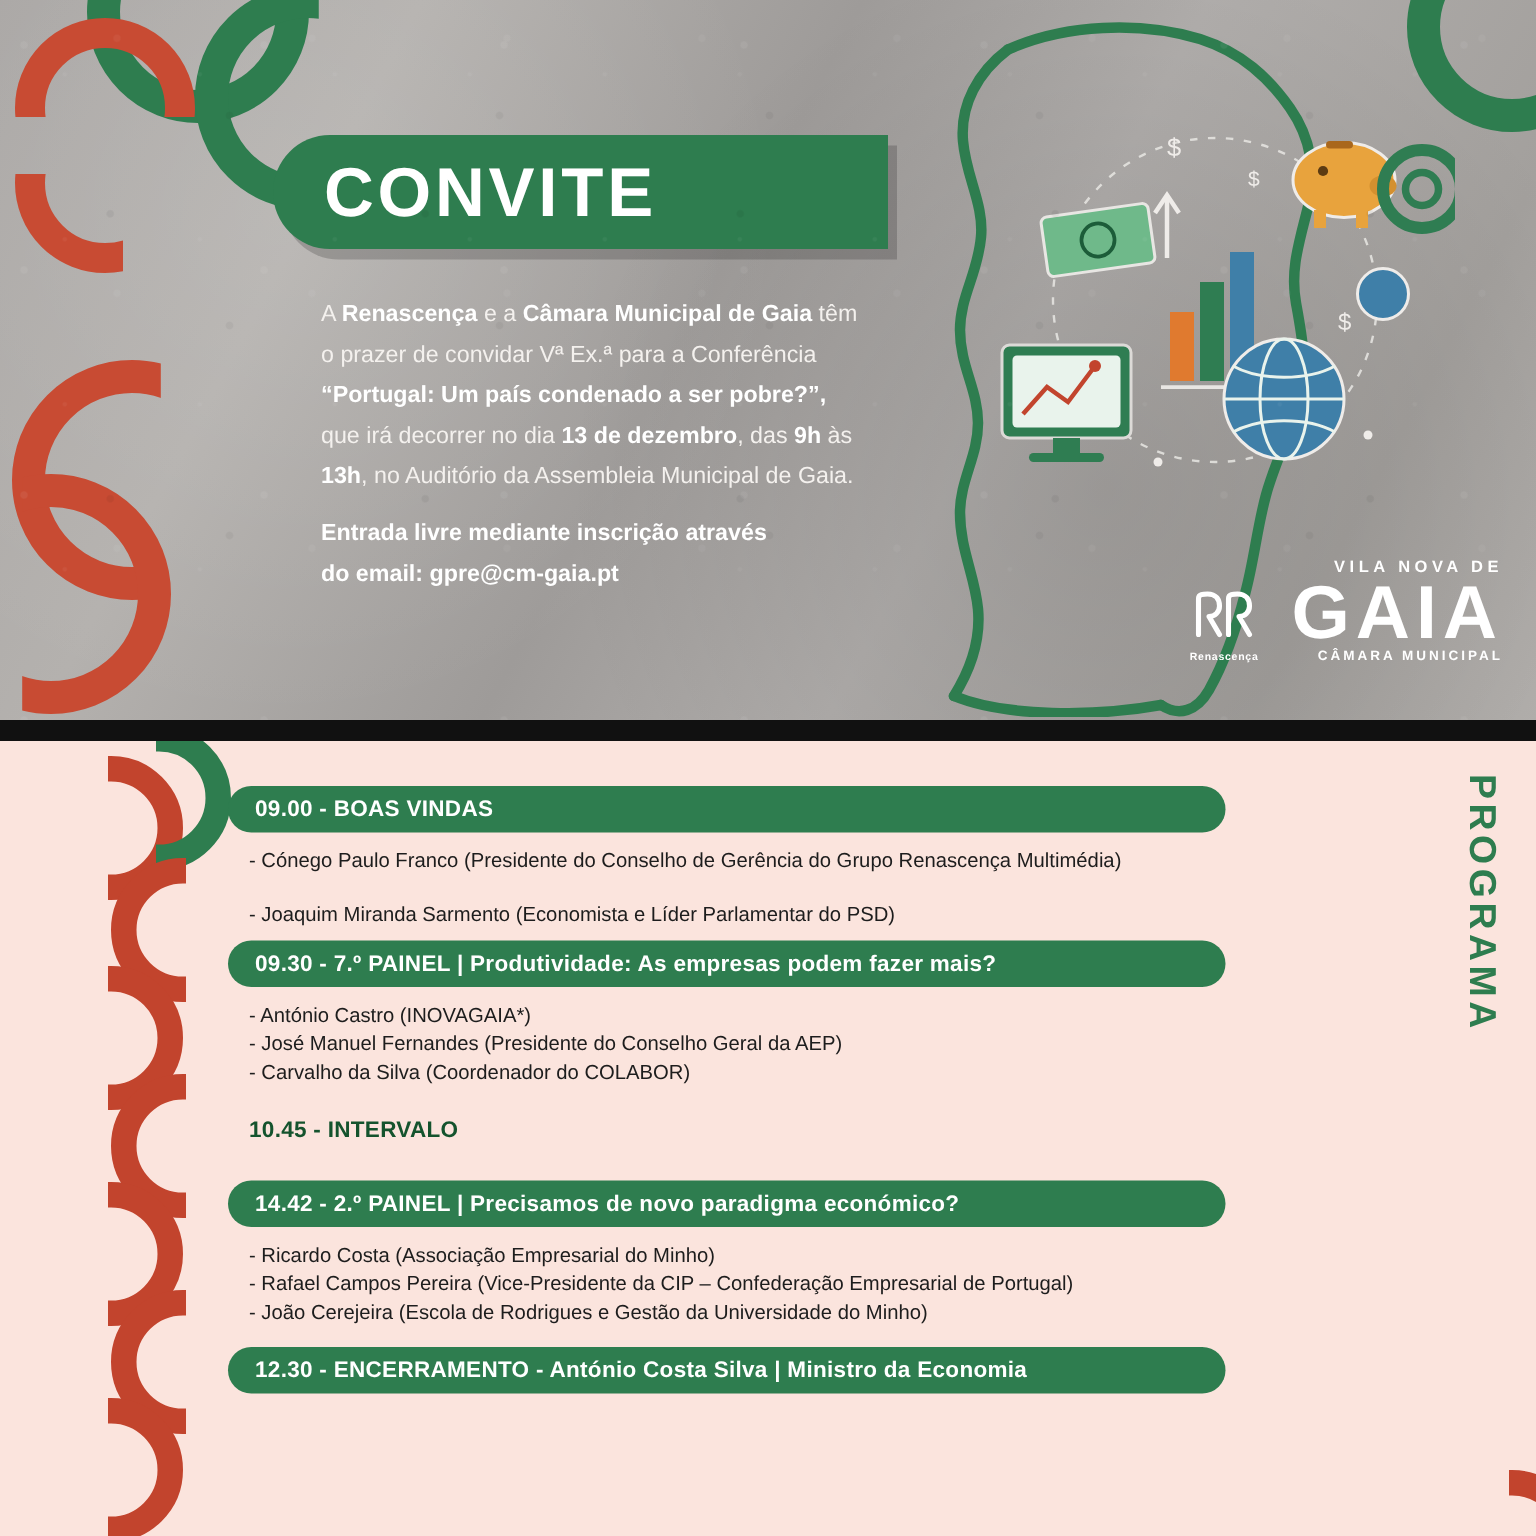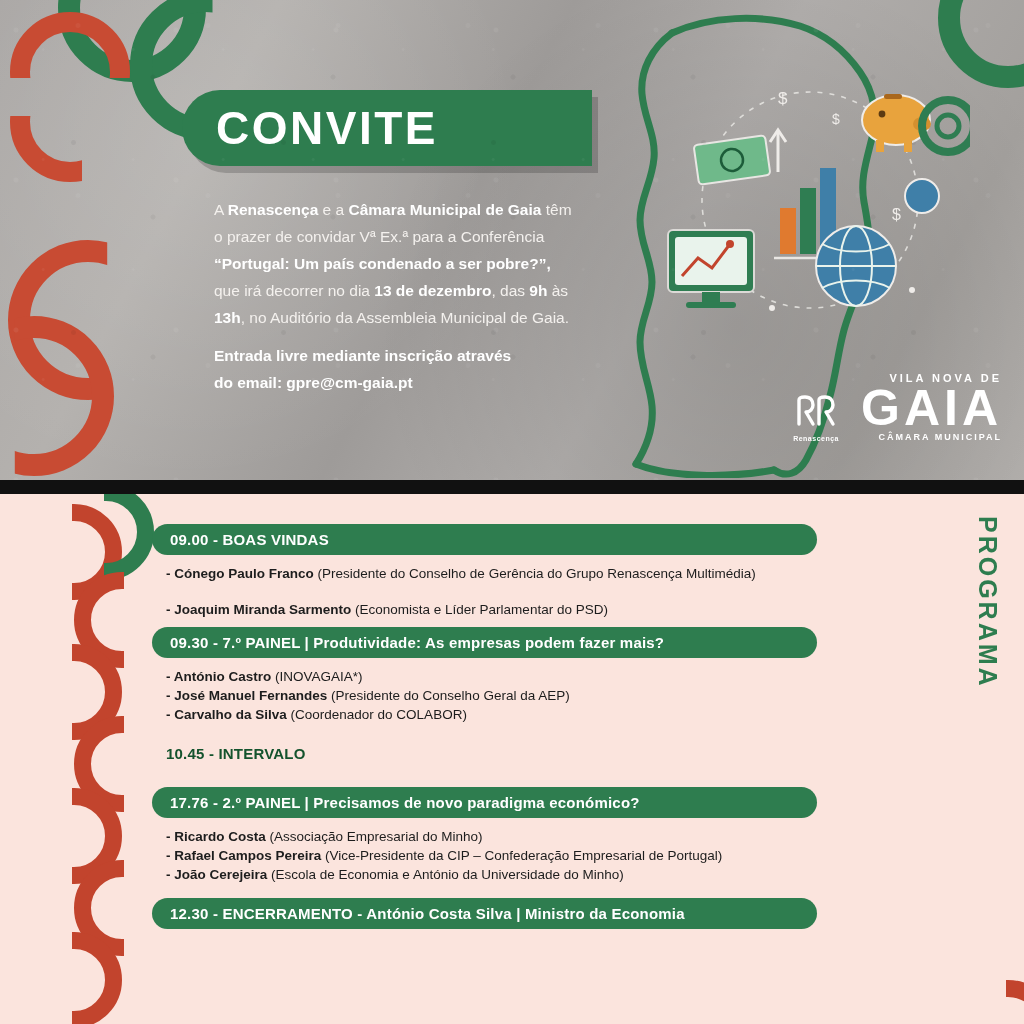--- a/index.html
+++ b/index.html
@@ -174,21 +174,21 @@
     font-weight: bold;
     padding-left: 14px;
   }
   .speakers { padding: 9px 0 4px 14px; }
   .speaker {
     font-size: 13.5px;
     color: #1d1d1d;
     line-height: 19px;
     white-space: nowrap;
   }
-  .speaker .nm { font-weight: bold; }
+  .speaker .nm { font-weight: normal; }
   .speaker .role { font-weight: normal; }
   .gap-sm { height: 6px; }
   .gap-md { height: 14px; }
 </style>
 </head>
 <body>
 
 <div id="page">
 
   <div id="top-panel">
@@ -342,25 +342,25 @@
 
       <div class="gap-sm"></div>
 
       <div class="session">
         <div class="pill plain">10.45 - INTERVALO</div>
       </div>
 
       <div class="gap-md"></div>
 
       <div class="session">
-        <div class="pill w1">17.76 - 2.º PAINEL |  Precisamos de novo paradigma económico?</div>
+        <div class="pill w1">14.42 - 2.º PAINEL |  Precisamos de novo paradigma económico?</div>
         <div class="speakers">
           <div class="speaker"><span class="nm">- Ricardo Costa</span><span class="role"> (Associação Empresarial do Minho)</span></div>
           <div class="speaker"><span class="nm">- Rafael Campos Pereira</span><span class="role"> (Vice-Presidente da CIP – Confederação Empresarial de Portugal)</span></div>
-          <div class="speaker"><span class="nm">- João Cerejeira</span><span class="role"> (Escola de Economia e António da Universidade do Minho)</span></div>
+          <div class="speaker"><span class="nm">- João Cerejeira</span><span class="role"> (Escola de Rodrigues e Gestão da Universidade do Minho)</span></div>
         </div>
       </div>
 
       <div class="gap-sm"></div>
 
       <div class="session">
         <div class="pill w1">12.30 - ENCERRAMENTO - António Costa Silva  | Ministro da Economia</div>
       </div>
 
     </div>

